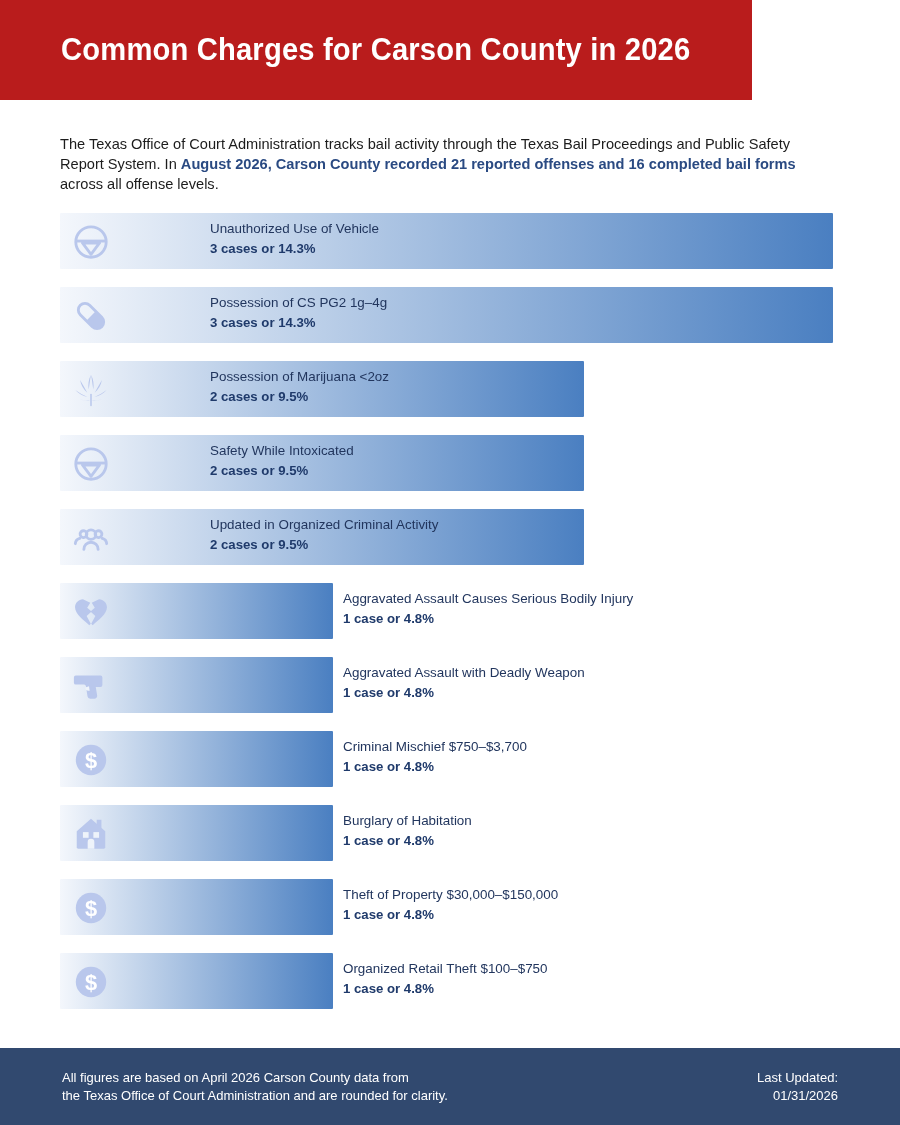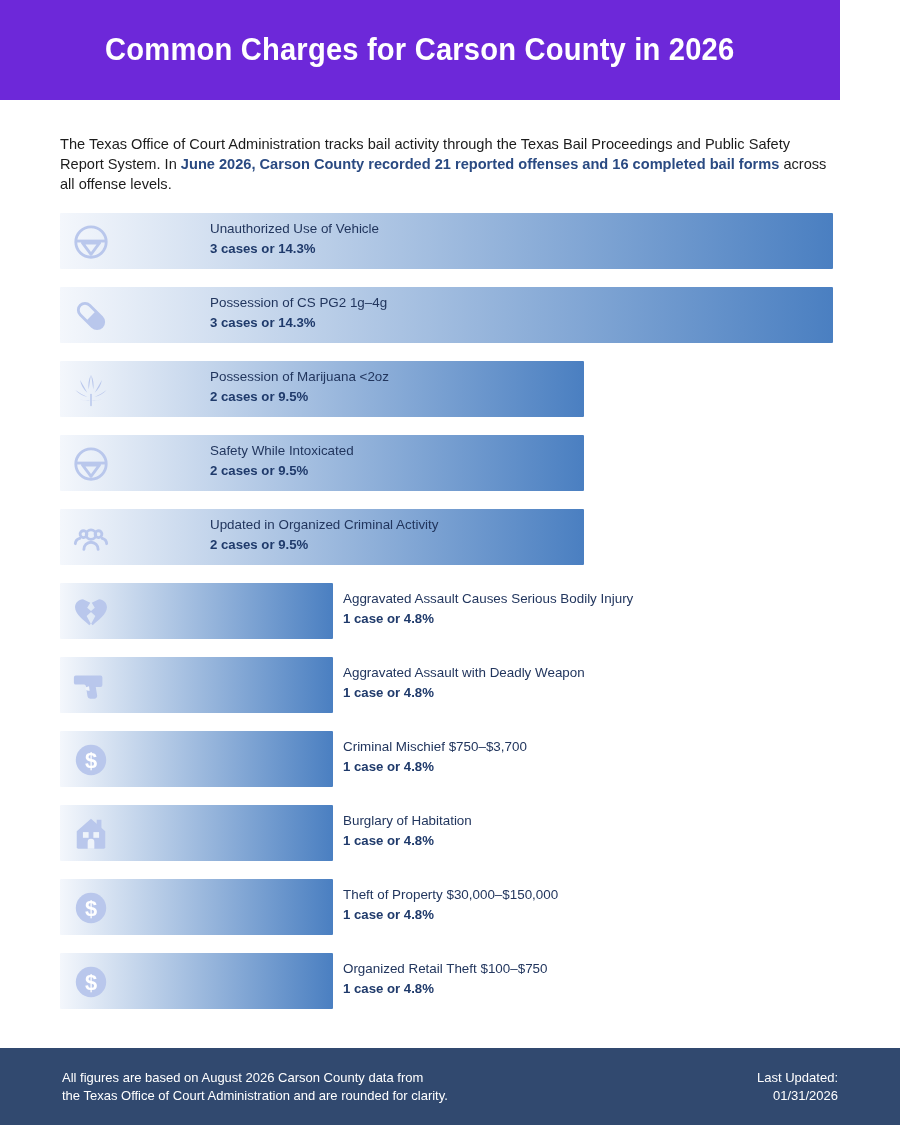--- a/index.html
+++ b/index.html
@@ -13,23 +13,23 @@
     font-family: "Liberation Sans", sans-serif;
     overflow: hidden;
     position: relative;
   }
 
   
   .header-band {
     position: absolute;
     left: 0;
     top: 0;
-    width: 840px;
+    width: 752px;
     height: 100px;
-    background: #6d28d9;
+    background: #b91c1c;
     display: flex;
     align-items: center;
     justify-content: center;
   }
   .header-title {
     color: #ffffff;
     font-size: 31px;
     font-weight: bold;
     letter-spacing: 0.2px;
     text-align: center;
@@ -162,21 +162,21 @@
 </style>
 </head>
 <body>
 
 <div class="header-band">
   <div class="header-title">Common Charges for Carson County in 2026</div>
 </div>
 
 <div class="content">
 
-  <p class="intro"><span>The Texas Office of Court Administration tracks bail activity through the Texas Bail Proceedings and Public Safety Report System. In </span><span class="hl">June 2026, Carson County recorded 21 reported offenses and 16 completed bail forms</span><span> across all offense levels.</span></p>
+  <p class="intro"><span>The Texas Office of Court Administration tracks bail activity through the Texas Bail Proceedings and Public Safety Report System. In </span><span class="hl">August 2026, Carson County recorded 21 reported offenses and 16 completed bail forms</span><span> across all offense levels.</span></p>
 
 
   <div class="bars" id="bars">
       <div class="bar-row">
         <div class="bar-fill" style="width: 773px; background: linear-gradient(to right, rgb(244, 247, 252) 0%, rgb(74, 127, 193) 100%);"></div>
         <span class="bar-icon">
           <svg viewBox="0 0 40 40">
             <circle cx="20" cy="20" r="16" fill="none" stroke="#b9c7ec" stroke-width="3"></circle>
             <line x1="5" y1="19" x2="35" y2="19" stroke="#b9c7ec" stroke-width="3"></line>
             <path d="M11 21 L20 33 L29 21 Z" fill="none" stroke="#b9c7ec" stroke-width="3" stroke-linejoin="round"></path>
@@ -335,20 +335,20 @@
           <span class="bar-label">Organized Retail Theft $100–$750</span>
           <span class="bar-value">1 case or 4.8%</span>
         </div>
       </div>
     </div>
 
 </div>
 
 <div class="footer-band">
   <div class="footer-left">
-    <div>All figures are based on August 2026 Carson County data from</div>
+    <div>All figures are based on April 2026 Carson County data from</div>
     <div>the Texas Office of Court Administration and are rounded for clarity.</div>
   </div>
   <div class="footer-right">
     <div>Last Updated:</div>
     <div>01/31/2026</div>
   </div>
 </div>
 
 </body></html>

